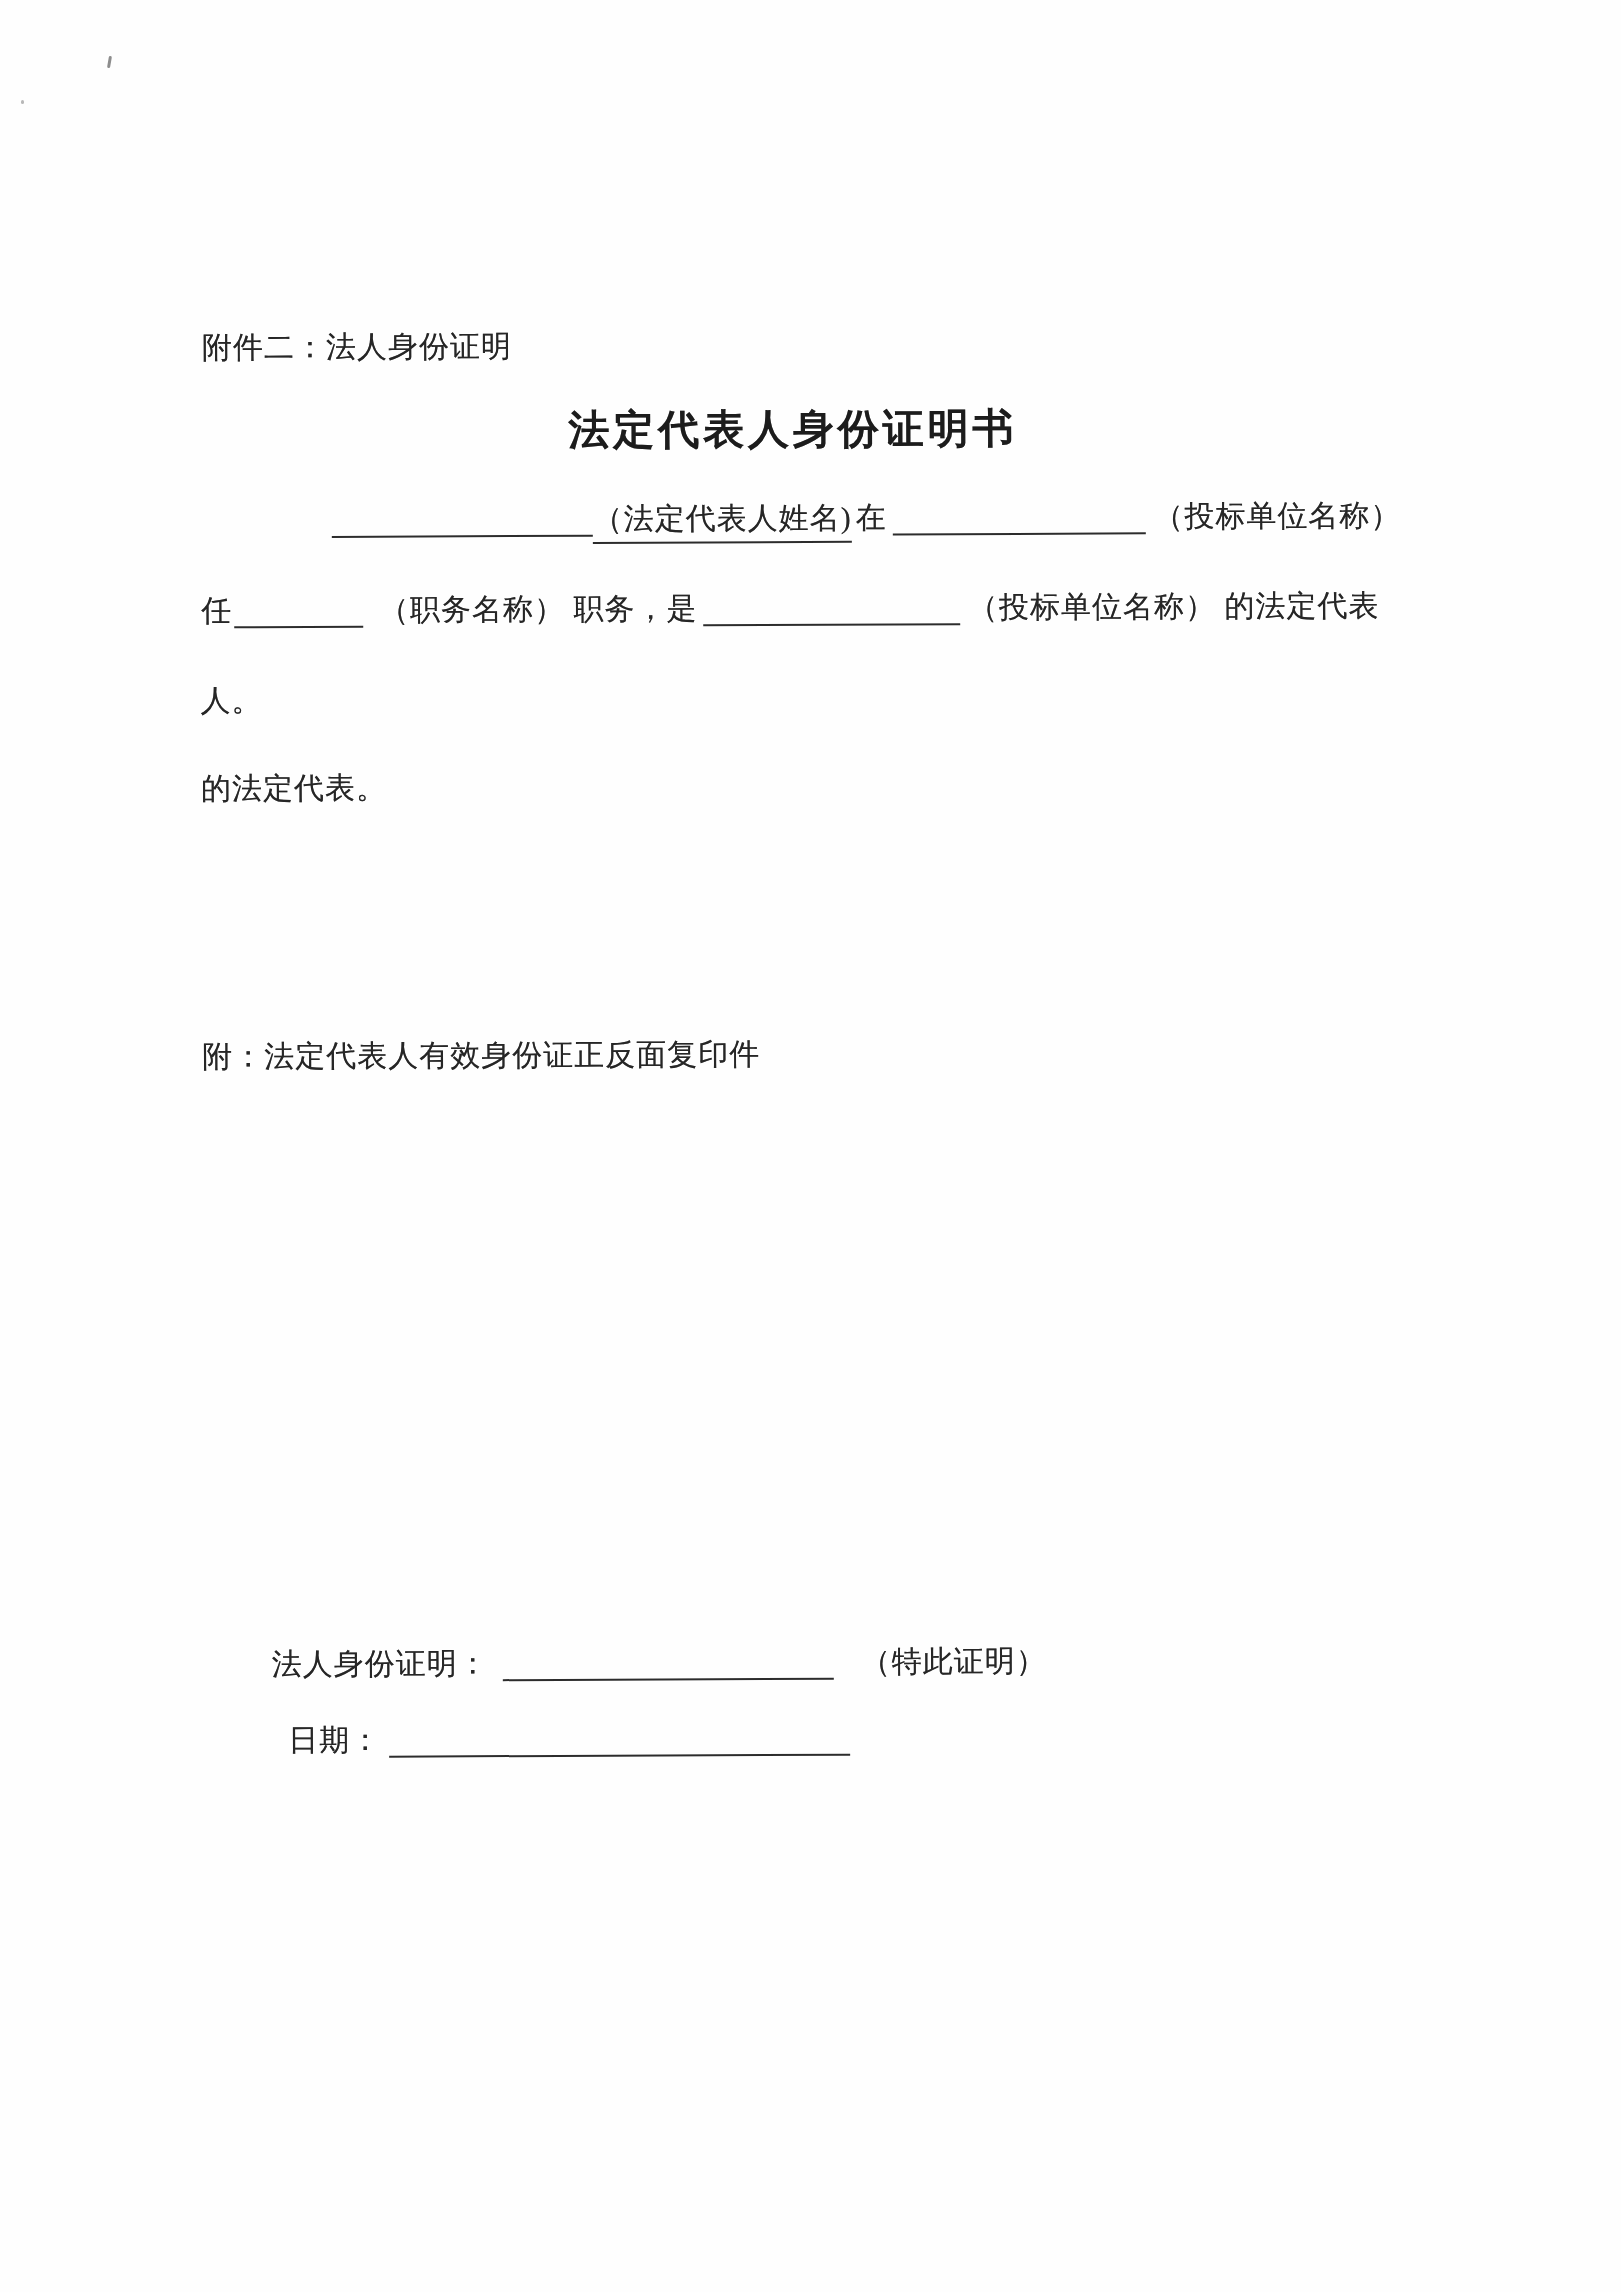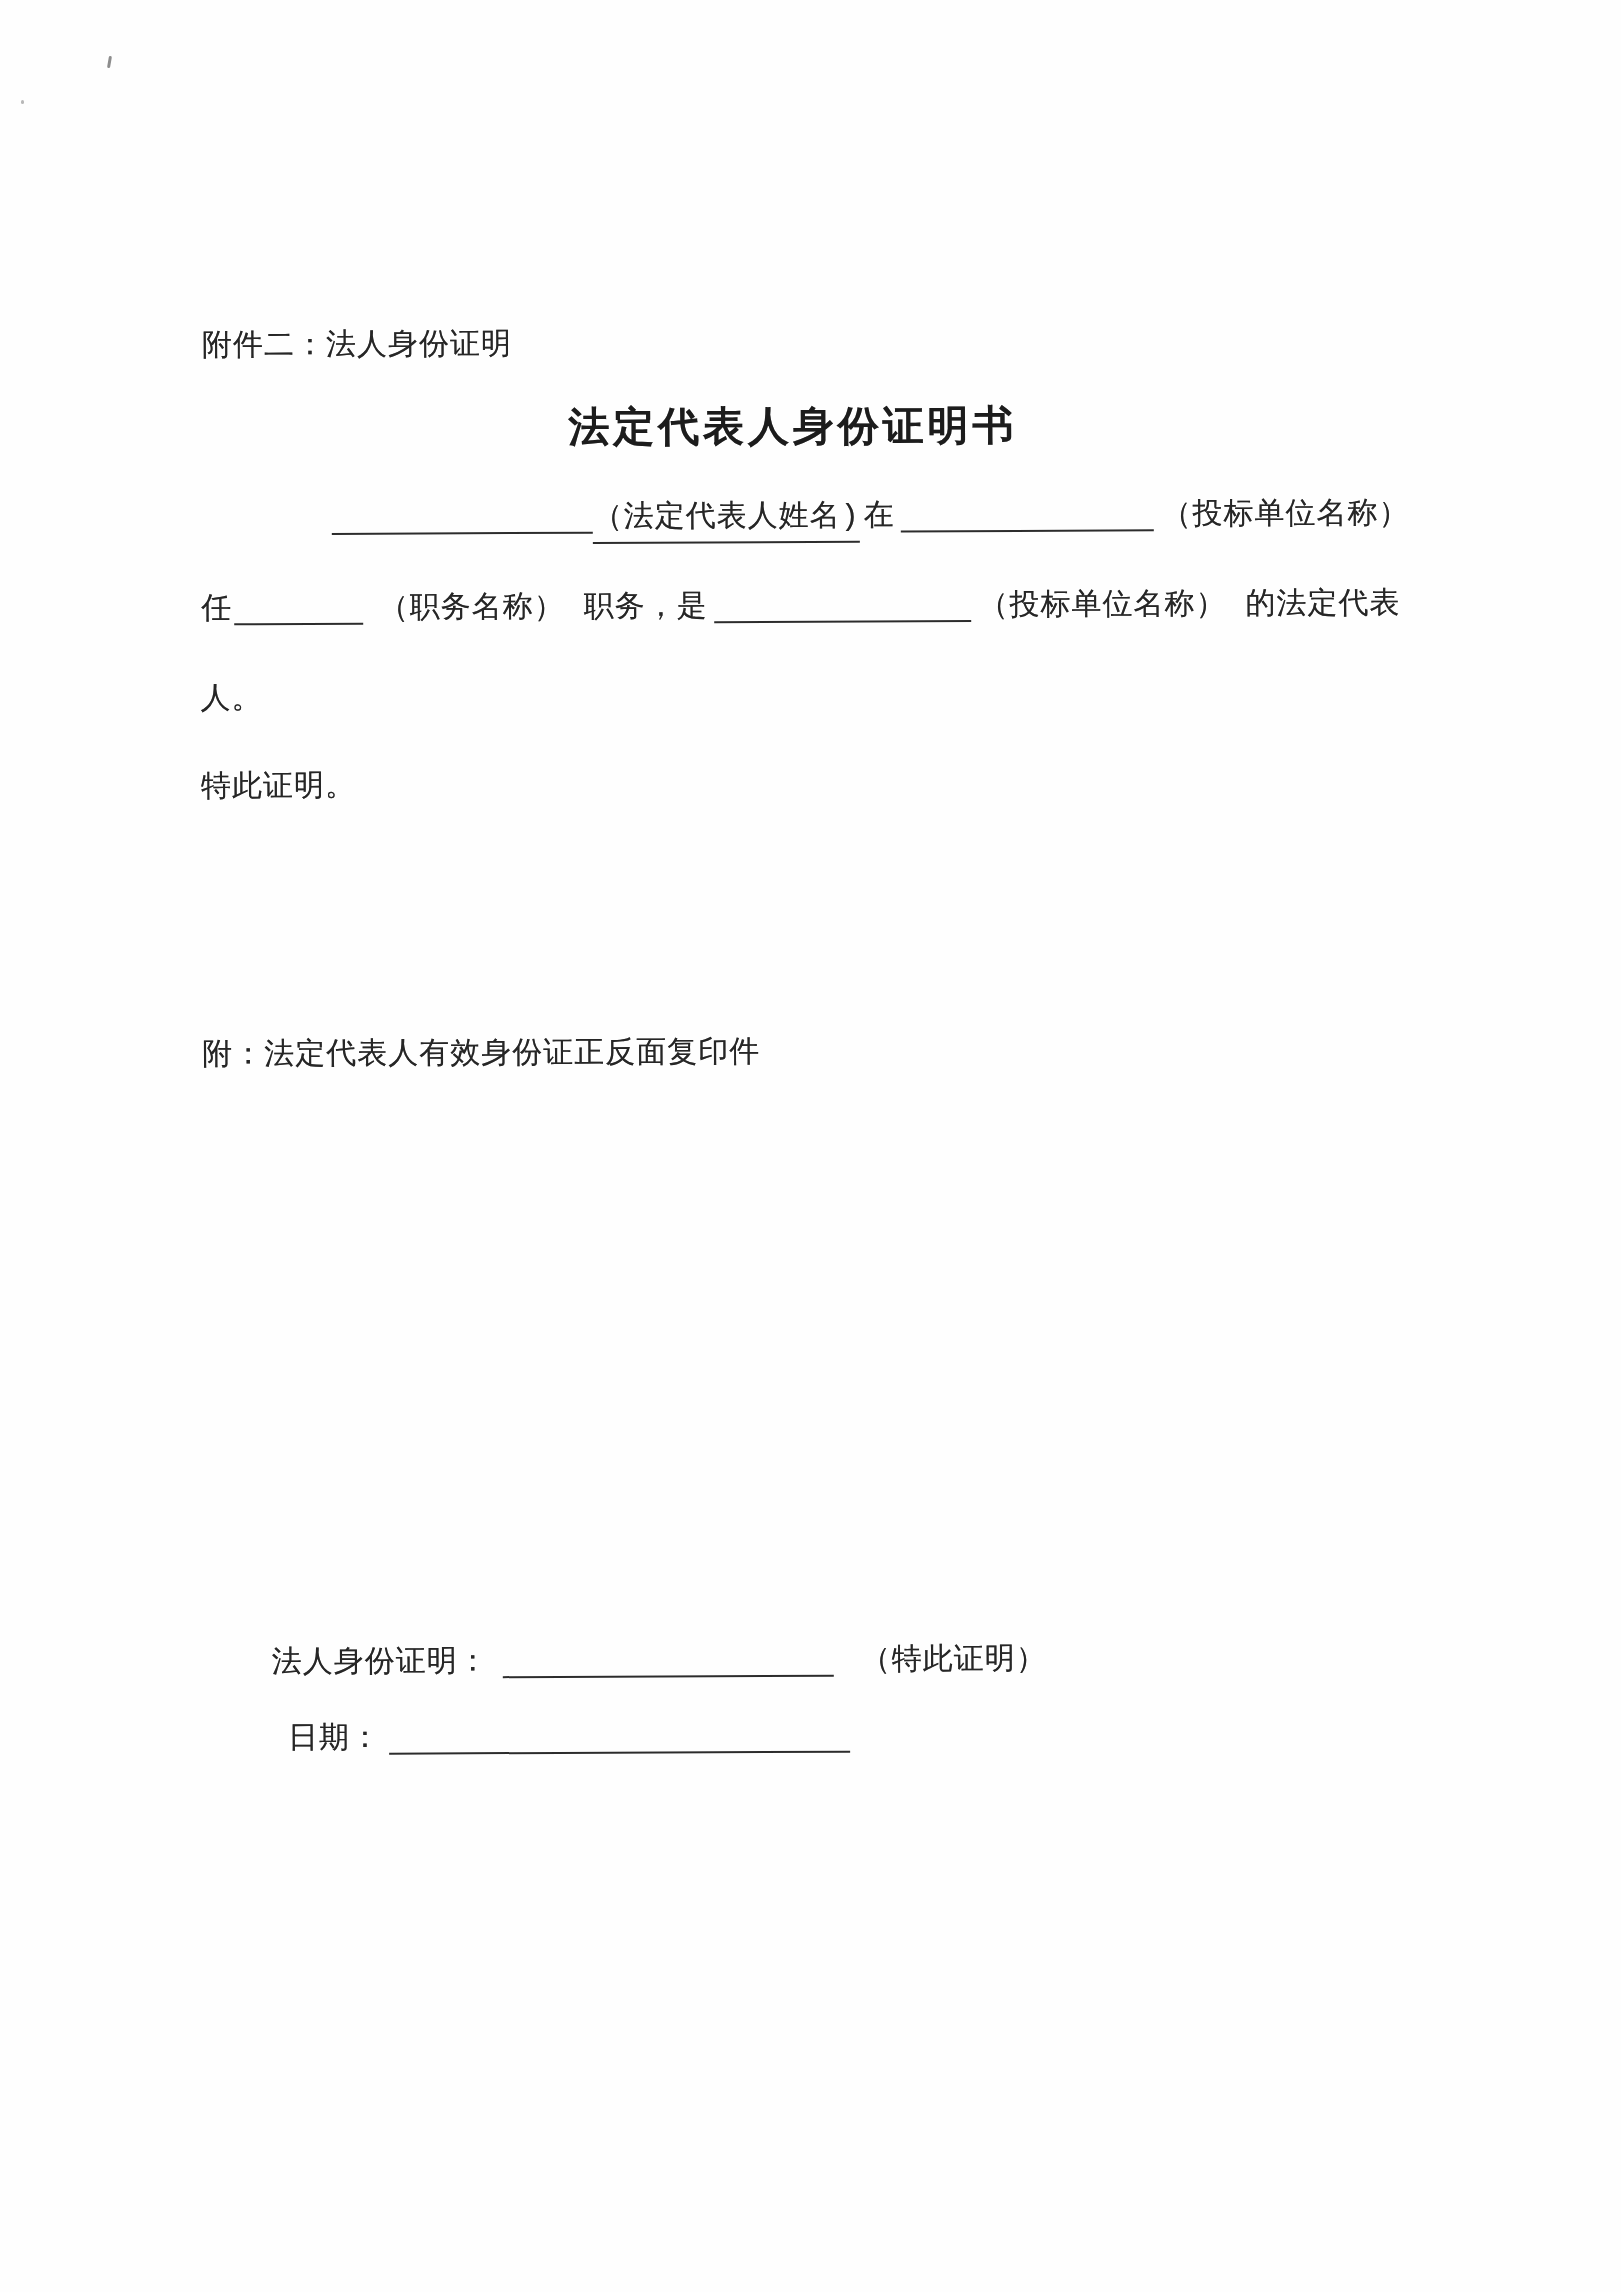--- a/index.html
+++ b/index.html
@@ -7,21 +7,21 @@
     padding: 0;
     background: #e9e9e9;
   }
   .page {
     position: relative;
     width: 1621px;
     height: 2293px;
     margin: 0 auto;
     background: #fefefe;
     overflow: hidden;
-    font-family: Liberation Mono, monospace;
+    font-family: Liberation Serif, serif;
     color: #222;
   }
   
   .scan-content {
     position: absolute;
     inset: 0;
     transform: rotate(-0.25deg);
     transform-origin: 50% 45%;
   }
   .line {
@@ -126,21 +126,21 @@
     <div class="line body-line2 row">
       <span>任</span>
       <span class="blank blank-duty"></span>
       <span class="seg-duty">（职务名称） 职务，是</span>
       <span class="blank blank-company2"></span>
       <span>（投标单位名称） 的法定代表</span>
     </div>
 
     <div class="line body-line3">人。</div>
 
-    <div class="line body-line4">特此证明。</div>
+    <div class="line body-line4">的法定代表。</div>
 
     <div class="line body-line5">附：法定代表人有效身份证正反面复印件</div>
 
     <div class="line footer-line1 row">
       <span>法人身份证明：</span>
       <span class="blank thick blank-company-seal"></span>
       <span class="seal-hint">（特此证明）</span>
     </div>
 
     <div class="line footer-line2 row">

